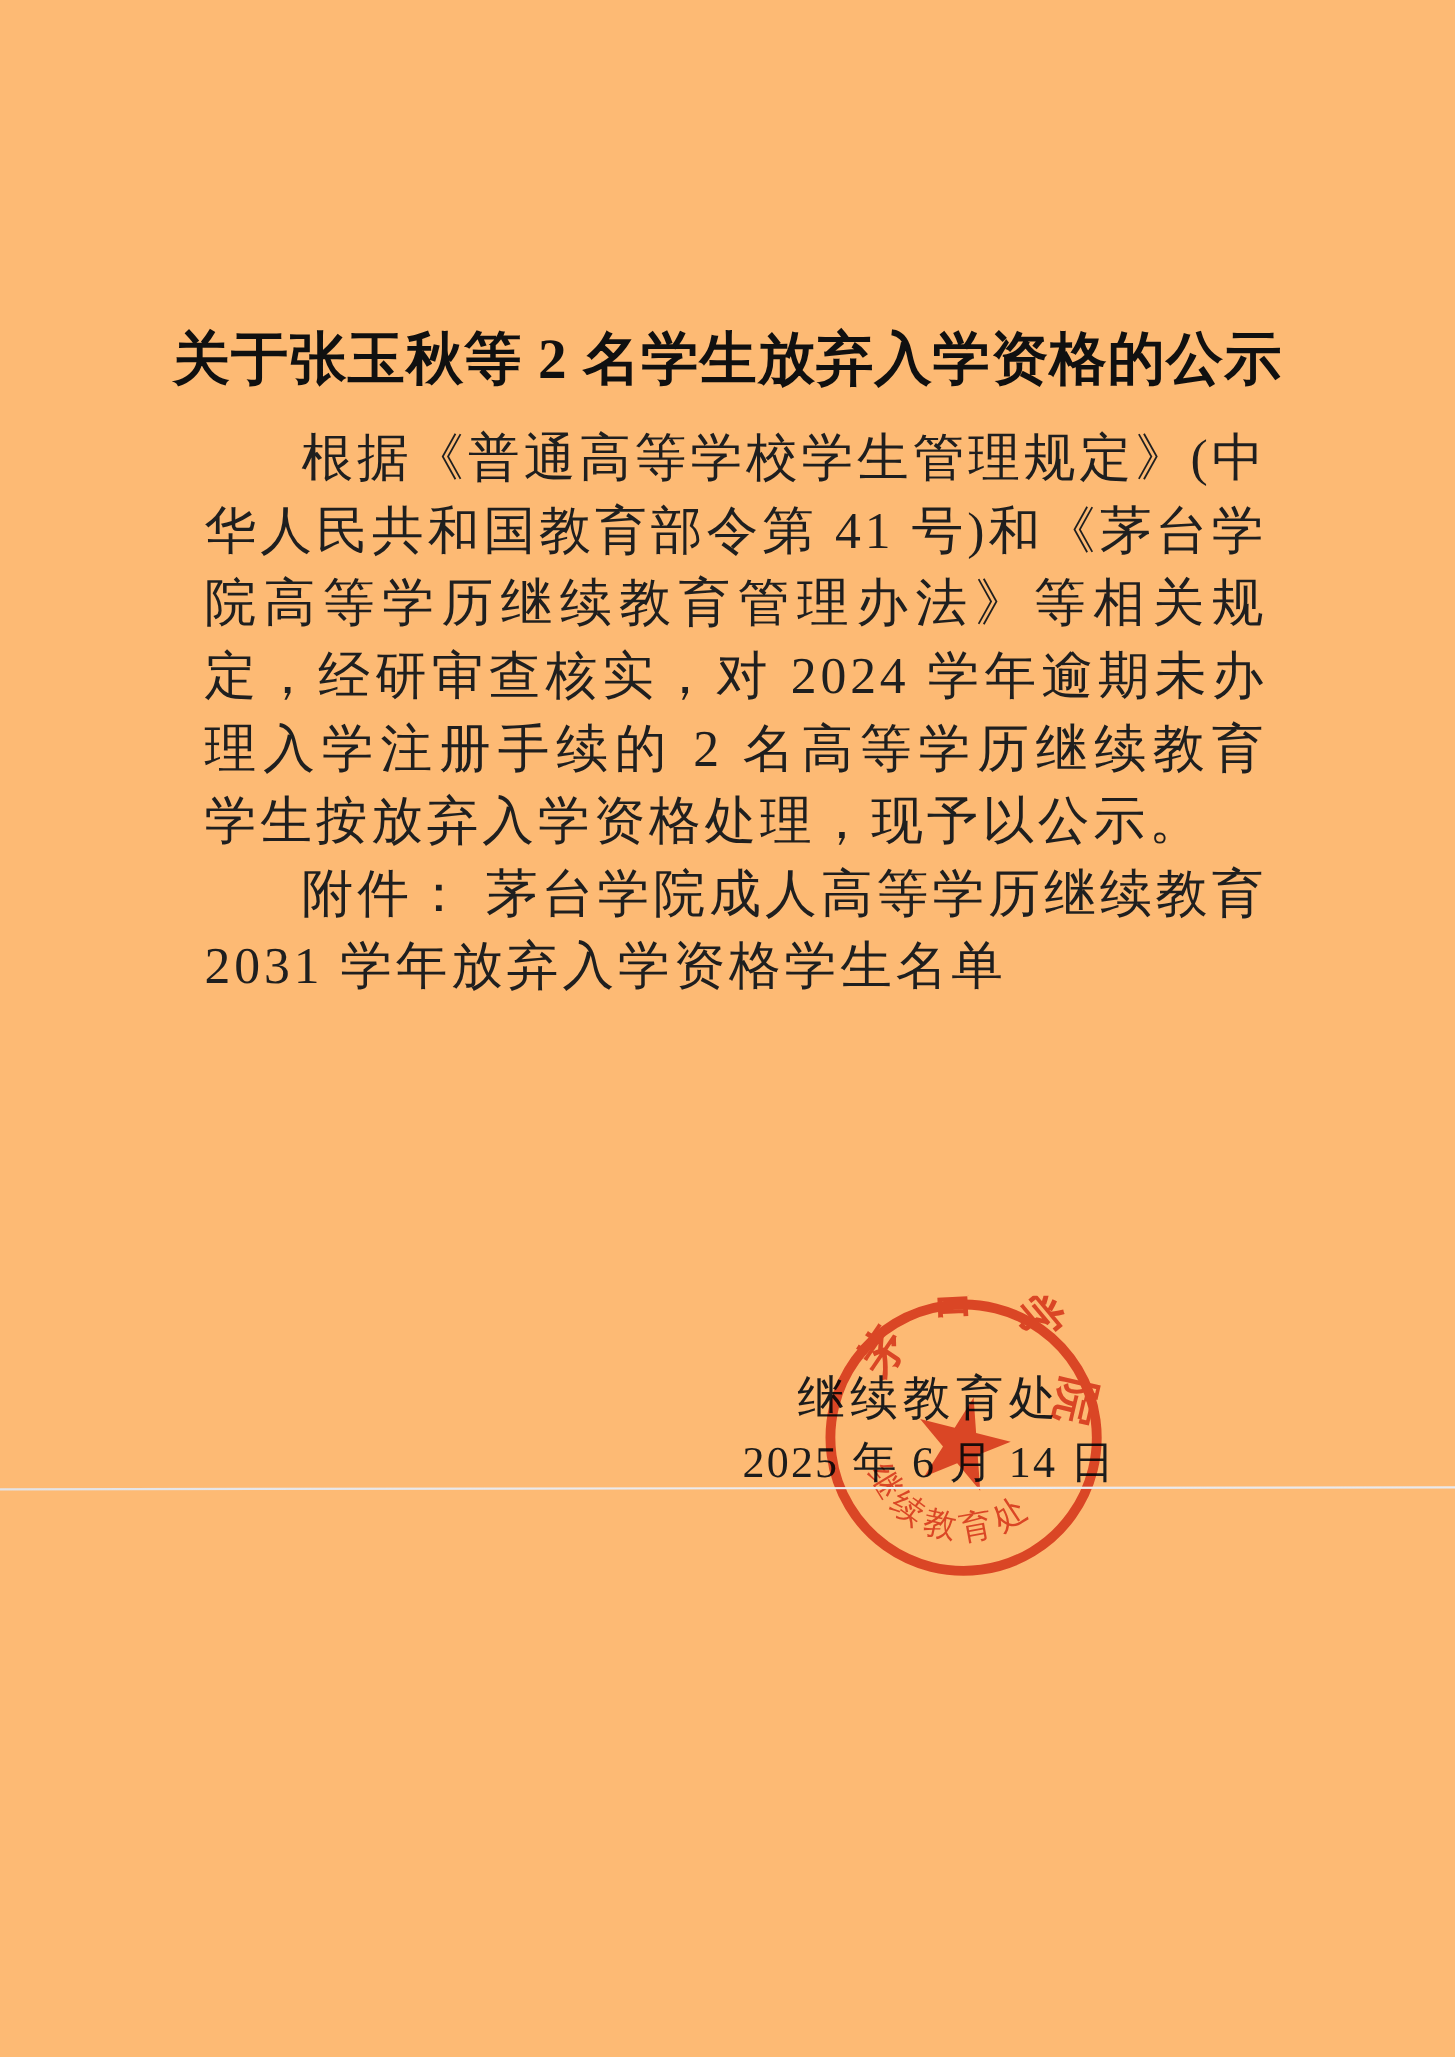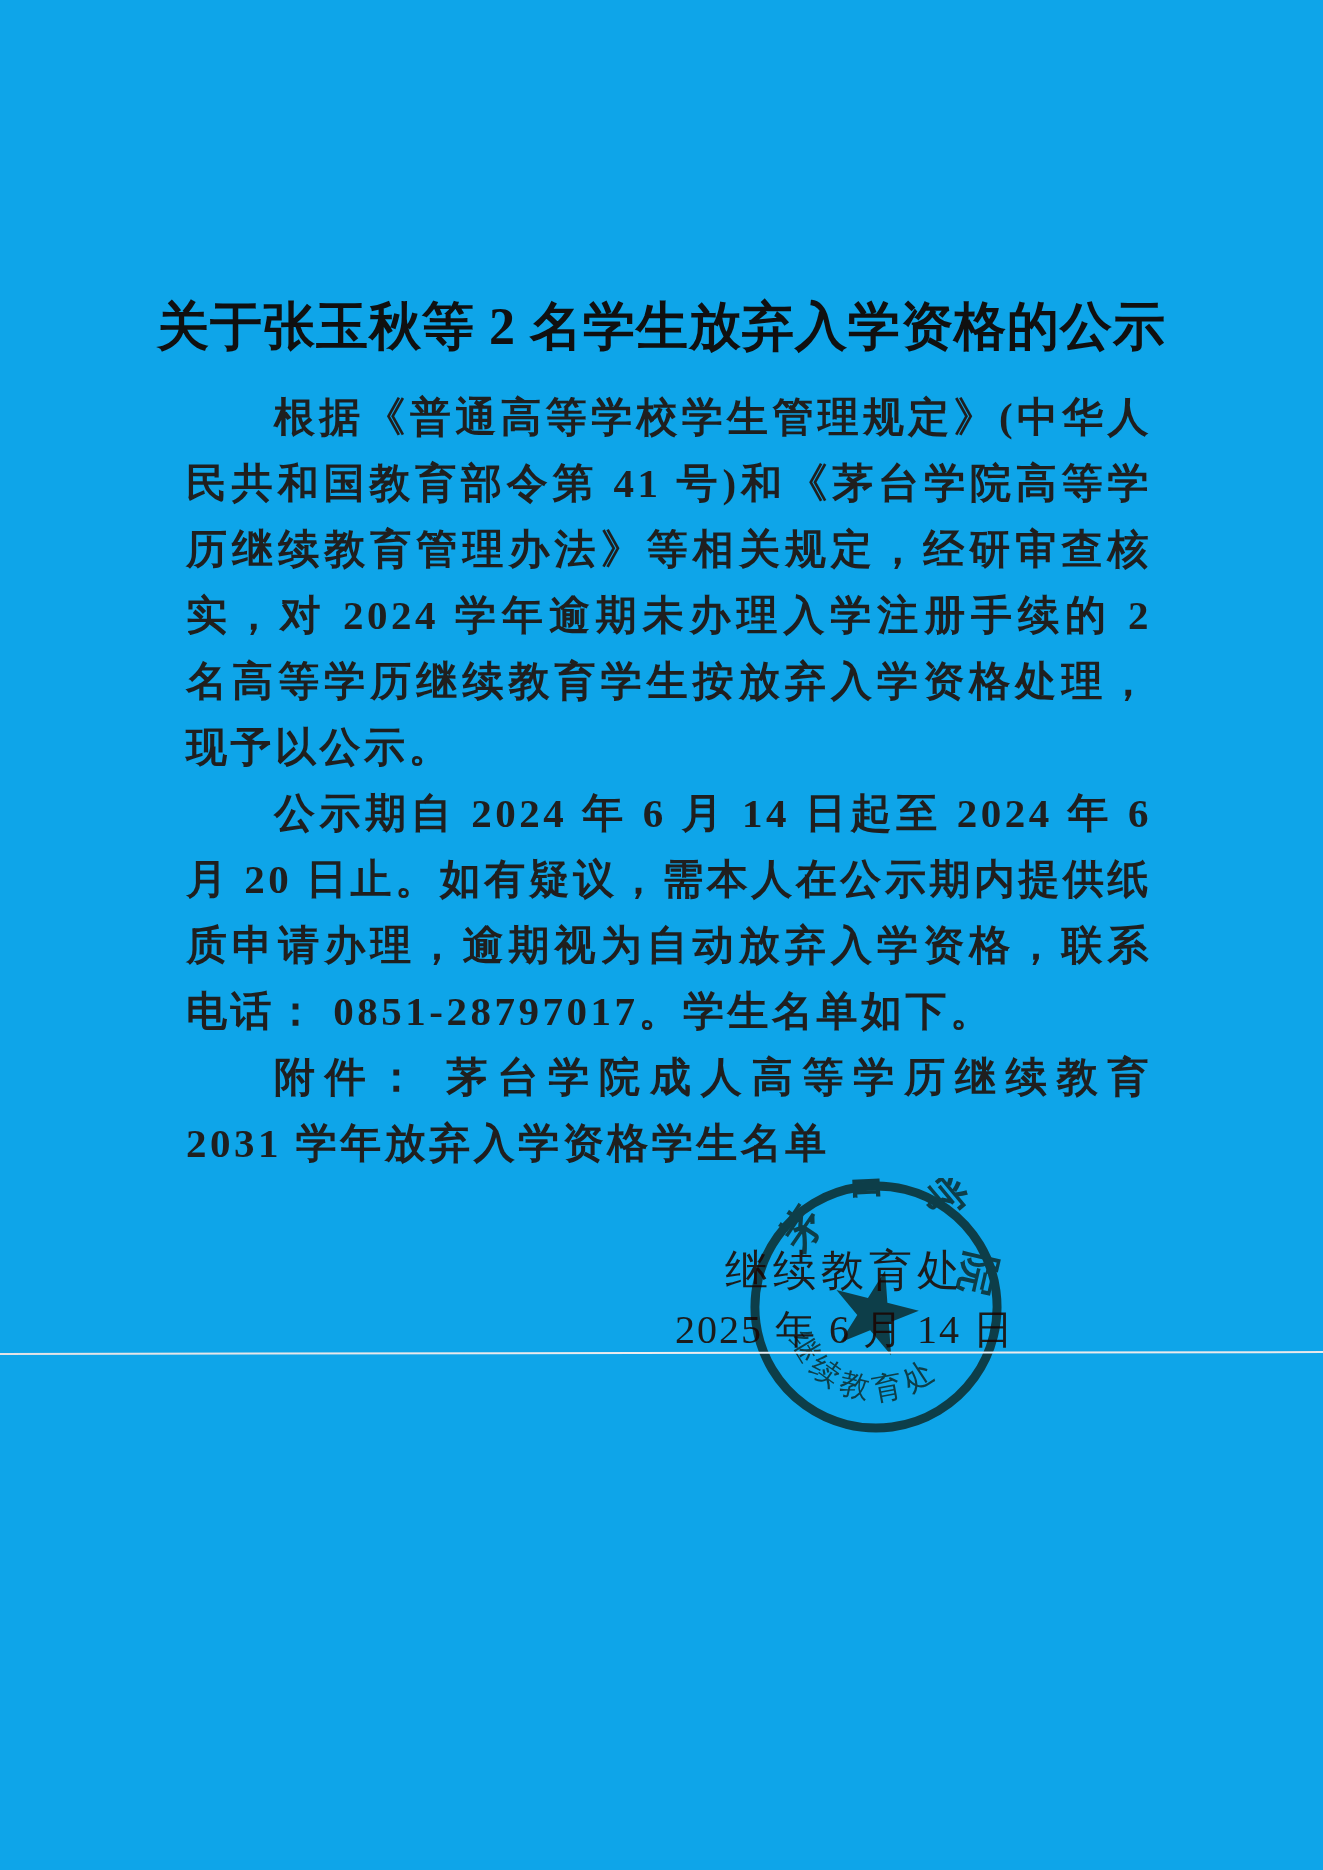--- a/index.html
+++ b/index.html
@@ -5,47 +5,46 @@
   html, body {
     margin: 0;
     padding: 0;
     background: #ffffff;
     font-family: "Liberation Serif", "DejaVu Serif", serif;
   }
   .page {
     position: relative;
     width: 1323px;
     height: 1870px;
-    background: #0ea5e9;
+    background: #fdba74;
     overflow: hidden;
   }
   .doc-title {
     position: absolute;
     top: 292px;
     left: 0;
     width: 100%;
     text-align: center;
     font-size: 52px;
     font-weight: bold;
     letter-spacing: 1px;
     color: #101010;
     white-space: nowrap;
   }
   .doc-body {
     position: absolute;
     left: 186px;
     top: 384px;
     width: 966px;
-    font-size: 41px;
+    font-size: 47px;
     line-height: 66px;
     letter-spacing: 3.5px;
     color: #1f1f1f;
     text-align: justify;
     text-justify: inter-character;
-    font-weight: bold;
   }
   .doc-body p {
     margin: 0;
     text-indent: 88px;
   }
   .sig-dept, .sig-date {
     position: absolute;
     left: 640px;
     width: 410px;
     text-align: center;
@@ -94,21 +93,20 @@
 </style>
 </head>
 <body>
 
 <div class="page">
 
   <div class="doc-title">关于张玉秋等 2 名学生放弃入学资格的公示</div>
 
   <div class="doc-body">
     <p>根据《普通高等学校学生管理规定》(中华人民共和国教育部令第 41 号)和《茅台学院高等学历继续教育管理办法》等相关规定，经研审查核实，对 2024 学年逾期未办理入学注册手续的 2 名高等学历继续教育学生按放弃入学资格处理，现予以公示。</p>
-    <p>公示期自 2024 年 6 月 14 日起至 2024 年 6 月 20 日止。如有疑议，需本人在公示期内提供纸质申请办理，逾期视为自动放弃入学资格，联系电话： 0851-28797017。学生名单如下。</p>
     <p>附件： 茅台学院成人高等学历继续教育 2031 学年放弃入学资格学生名单</p>
   </div>
 
   <div class="sig-dept">继续教育处</div>
 
   <div class="sig-date">2025 年 6 月 14 日</div>
 
   <svg class="seal" viewBox="0 0 260 260" xmlns="http://www.w3.org/2000/svg">
     <g transform="rotate(14 130 130)">
       <defs>

